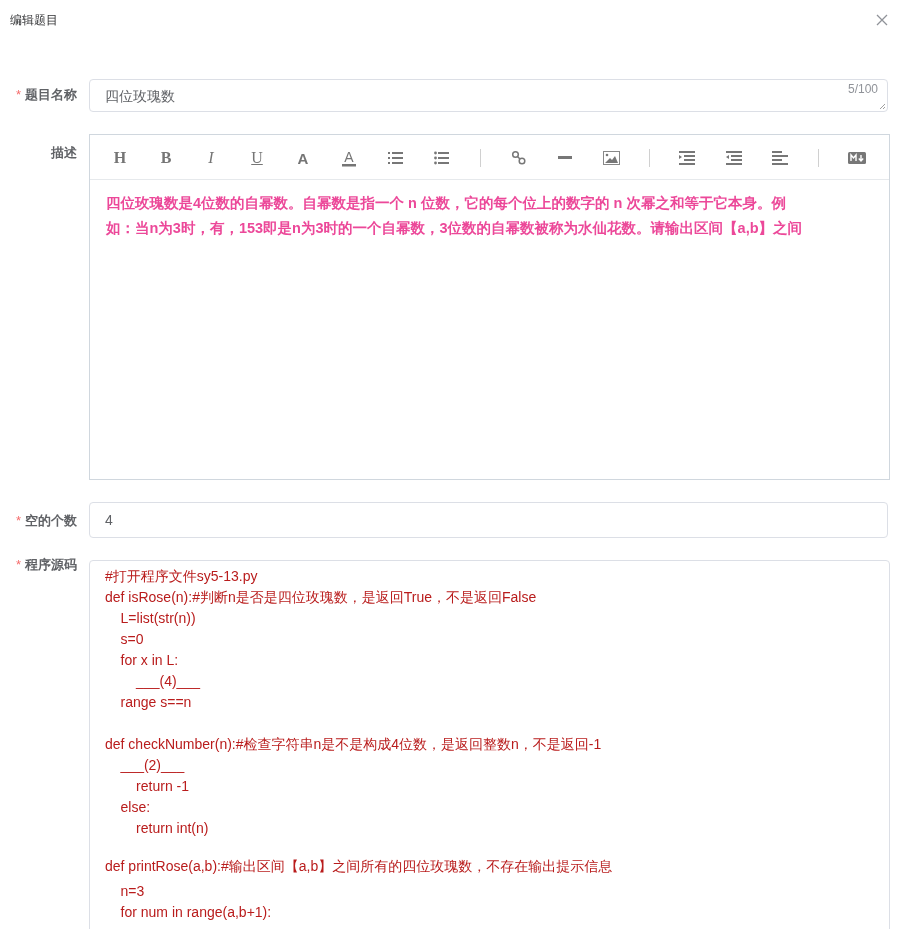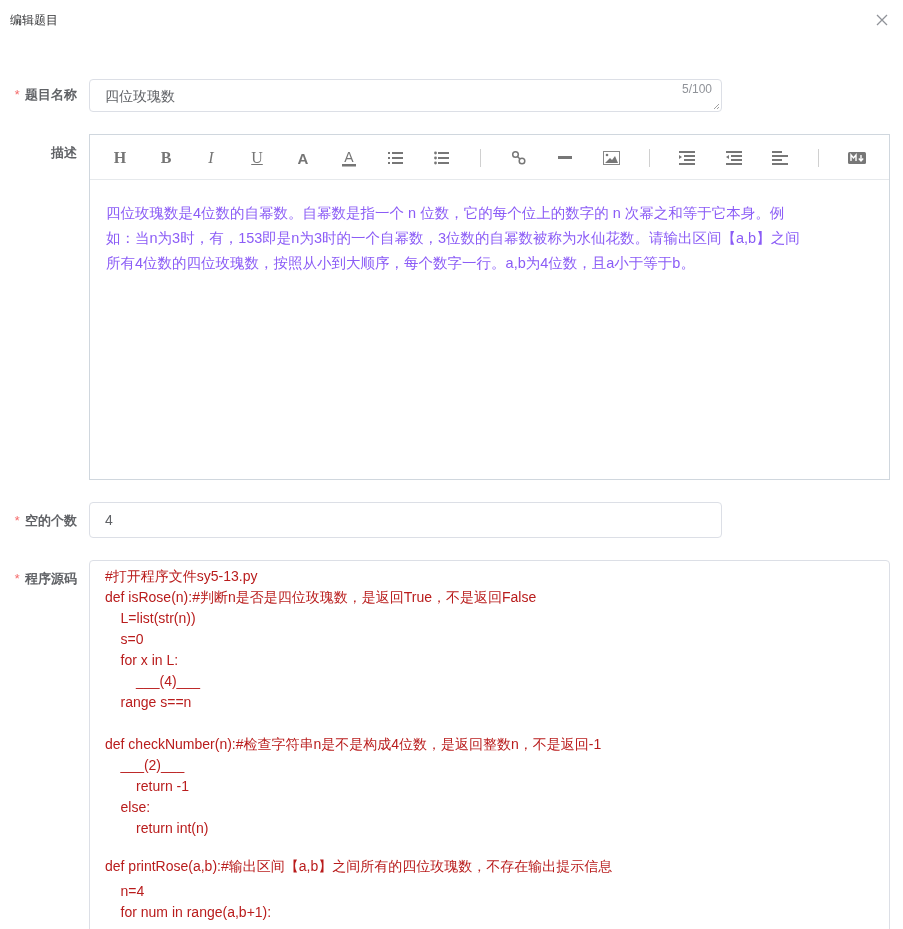--- a/index.html
+++ b/index.html
@@ -2,38 +2,38 @@
 <html><head>
 <meta charset="utf-8">
 <style>
   html, body { margin:0; padding:0; background:#fff; }
   body { width:903px; height:929px; overflow:hidden; position:relative;
          font-family:"Liberation Sans","DejaVu Sans",sans-serif; color:#606266; }
   .dialog-title { position:absolute; left:10px; top:12px; font-size:12px; color:#303133; }
   .close-btn { position:absolute; left:874px; top:12px; width:16px; height:16px; cursor:pointer; }
   .close-btn svg { width:16px; height:16px; }
 
-  .form-label { position:absolute; right:826px; font-size:13px; font-weight:bold; color:#606266; white-space:nowrap;font-family:Liberation Mono, monospace; }
+  .form-label { position:absolute; right:826px; font-size:13px; font-weight:bold; color:#606266; white-space:nowrap; }
   .form-label .star { color:#f56c6c; margin-right:4px; font-weight:normal; }
 
-  .input-box { position:absolute; left:89px; width:633px; border:1px solid #dcdfe6; border-radius:4px; box-sizing:border-box; background:#fff; }
+  .input-box { position:absolute; left:89px; width:799px; border:1px solid #dcdfe6; border-radius:4px; box-sizing:border-box; background:#fff; }
   .input-box .val { position:absolute; left:15px; font-size:14px; color:#606266; }
 
   .title-input { top:79px; height:33px; }
   .title-input .val { top:8px; }
   .title-input .count { position:absolute; right:9px; top:2px; font-size:12px; color:#909399; }
   .title-input .resize { position:absolute; right:1px; bottom:1px; width:8px; height:8px; }
 
   .editor { position:absolute; left:89px; top:134px; width:801px; height:346px; border:1px solid #d0d7de; box-sizing:border-box; }
   .toolbar { position:absolute; left:0; top:0; right:0; height:44px; border-bottom:1px solid #e6e9ec; }
   .tool { position:absolute; top:12px; width:22px; height:22px; display:flex; align-items:center; justify-content:center; color:#757575; cursor:pointer; }
   .tool svg { display:block; }
   .tool .tx { font-family:"Liberation Serif","DejaVu Serif",serif; font-size:16px; font-weight:bold; color:#757575; }
   .sep { position:absolute; top:14px; width:1px; height:18px; background:#d0d0d0; }
-  .editor-body { position:absolute; left:16px; top:66px; right:14px; font-size:14.5px; line-height:25px; color:#8b5cf6; }
+  .editor-body { position:absolute; left:16px; top:56px; right:14px; font-size:14.5px; line-height:25px; color:#ec4899;font-weight:bold; }
 
   .count-input { top:502px; height:36px; }
   .count-input .val { top:9px; }
 
   .code-box { position:absolute; left:89px; top:560px; width:801px; height:400px; border:1px solid #dcdfe6; border-radius:4px; box-sizing:border-box; }
   .code-line { position:absolute; left:15px; font-size:14px; color:#b91c1c; white-space:pre; }
 </style>
 </head>
 <body>
 
@@ -149,41 +149,40 @@
       <svg width="18" height="12" viewBox="0 0 18 12">
           <rect x="0" y="0" width="18" height="12" rx="1.5" fill="#777"></rect>
           <path d="M3 9 V3 L5.5 6 L8 3 V9" fill="none" stroke="#fff" stroke-width="1.4"></path>
           <path d="M13 3 V8 M10.8 6.5 L13 9 L15.2 6.5" fill="none" stroke="#fff" stroke-width="1.4"></path>
         </svg>
     </div>
   </div>
   <div class="editor-body">
     <div>四位玫瑰数是4位数的自幂数。自幂数是指一个 n 位数，它的每个位上的数字的 n 次幂之和等于它本身。例</div>
     <div>如：当n为3时，有，153即是n为3时的一个自幂数，3位数的自幂数被称为水仙花数。请输出区间【a,b】之间</div>
-    <div>所有4位数的四位玫瑰数，按照从小到大顺序，每个数字一行。a,b为4位数，且a小于等于b。</div>
   </div>
 </div>
 
 <div class="form-label" style="top:512px"><span class="star">*</span><span>空的个数</span></div>
 <div class="input-box count-input">
   <span class="val">4</span>
 </div>
 
-<div class="form-label" style="top:570px"><span class="star">*</span><span>程序源码</span></div>
+<div class="form-label" style="top:556px"><span class="star">*</span><span>程序源码</span></div>
 <div class="code-box">
   <div class="code-line" style="top:7px">#打开程序文件sy5-13.py</div>
   <div class="code-line" style="top:28px">def isRose(n):#判断n是否是四位玫瑰数，是返回True，不是返回False</div>
   <div class="code-line" style="top:49px">    L=list(str(n))</div>
   <div class="code-line" style="top:70px">    s=0</div>
   <div class="code-line" style="top:91px">    for x in L:</div>
   <div class="code-line" style="top:112px">        ___(4)___</div>
   <div class="code-line" style="top:133px">    range s==n</div>
   <div class="code-line" style="top:154px"></div>
   <div class="code-line" style="top:175px">def checkNumber(n):#检查字符串n是不是构成4位数，是返回整数n，不是返回-1</div>
   <div class="code-line" style="top:196px">    ___(2)___</div>
   <div class="code-line" style="top:217px">        return -1</div>
   <div class="code-line" style="top:238px">    else:</div>
   <div class="code-line" style="top:259px">        return int(n)</div>
   <div class="code-line" style="top:280px"></div>
   <div class="code-line" style="top:297px">def printRose(a,b):#输出区间【a,b】之间所有的四位玫瑰数，不存在输出提示信息</div>
-  <div class="code-line" style="top:322px">    n=4</div>
+  <div class="code-line" style="top:322px">    n=3</div>
   <div class="code-line" style="top:343px">    for num in range(a,b+1):</div>
 </div>
 
 </body></html>

